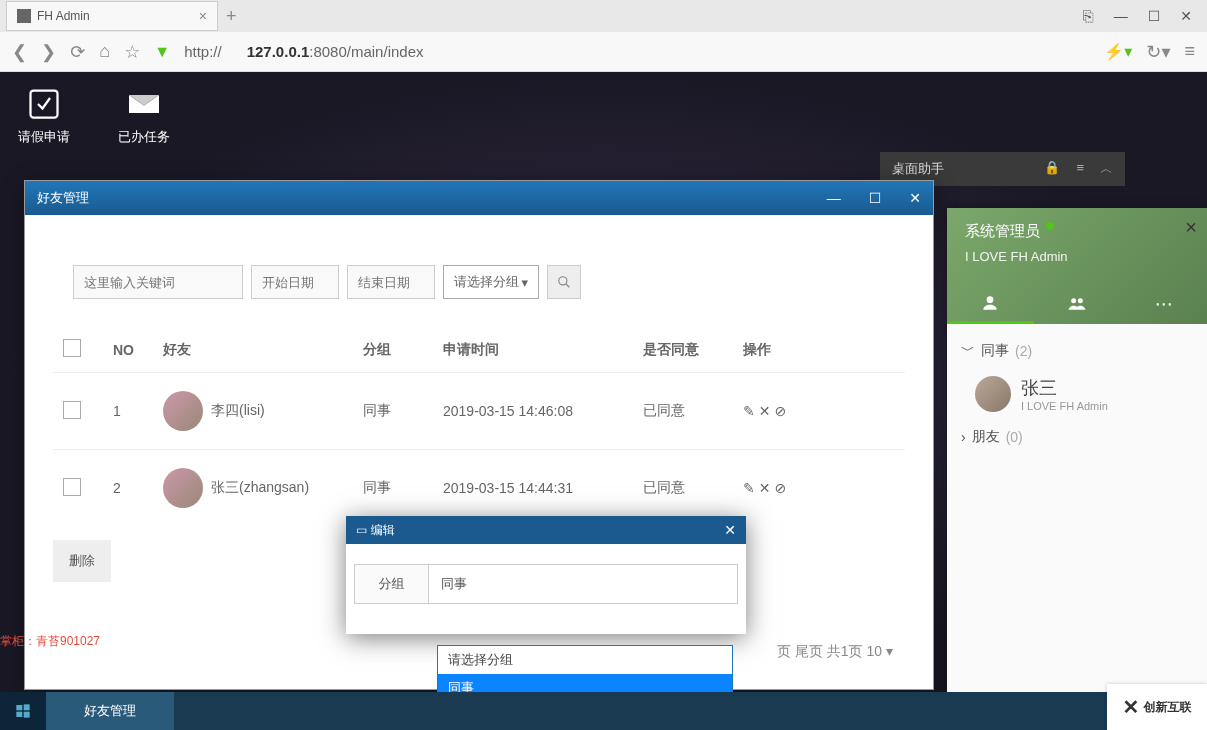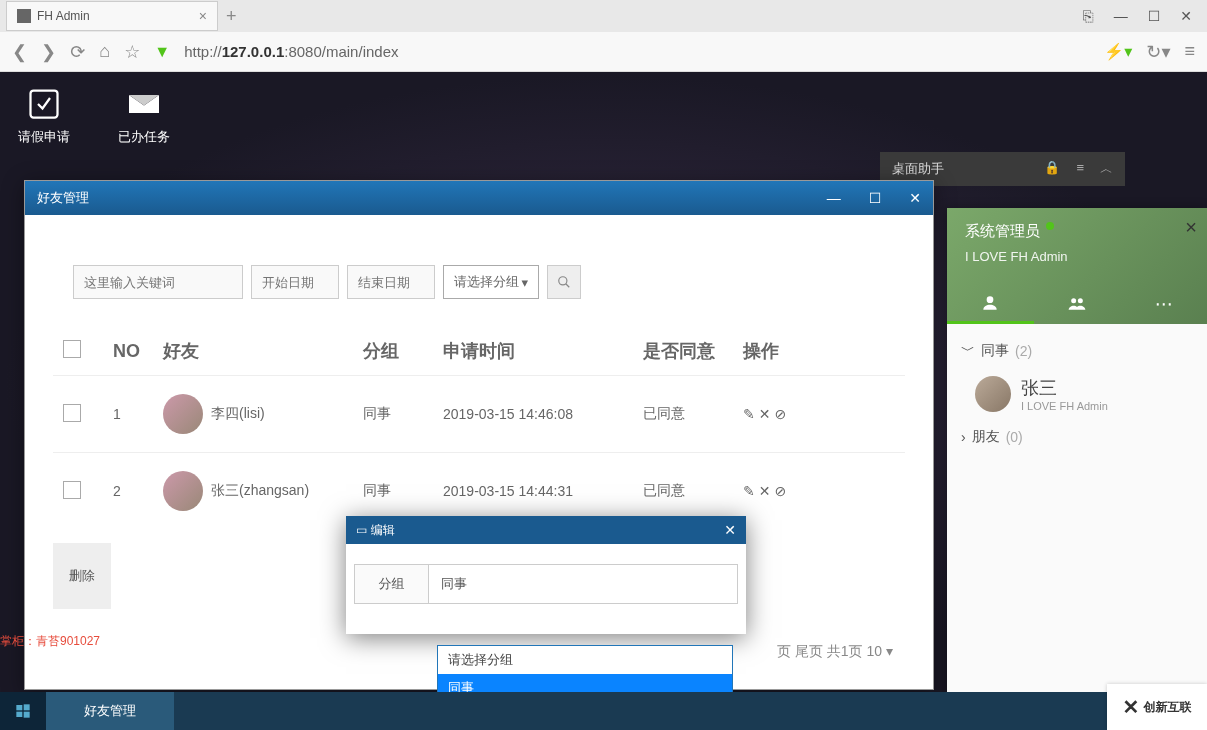--- a/index.html
+++ b/index.html
@@ -7,44 +7,44 @@
 .browser-top{height:32px;background:#e8e8e8;display:flex;align-items:center;position:relative;}
 .tab{height:30px;background:#f8f8f8;border:1px solid #ccc;display:flex;align-items:center;padding:0 10px;font-size:12px;color:#555;width:212px;margin-left:6px;}
 .tab-icon{width:14px;height:14px;background:#666;margin-right:6px;}
 .tab-close{margin-left:auto;font-size:14px;color:#888;}
 .plus-tab{margin-left:8px;font-size:18px;color:#888;}
 .win-ctrls{margin-left:auto;display:flex;gap:20px;padding-right:15px;color:#555;font-size:14px;}
 .browser-bar{height:40px;background:#f8f8f8;border-bottom:1px solid #ddd;display:flex;align-items:center;padding:0 12px;gap:14px;}
 .nav-icon{color:#888;font-size:18px;}
 .shield{color:#52c41a;font-size:16px;}
 .url-text{flex:1;font-size:15px;color:#666;}
-.url-text b{color:#333;}
+.url-text b{color:#333;margin-left:25px;}
 .desktop{position:absolute;top:72px;left:0;right:0;bottom:38px;background:radial-gradient(ellipse at center,#3a2f4a 0%,#1a1825 70%),linear-gradient(180deg,#4a3f5a,#1a1825);overflow:hidden;}
 .desk-icons{display:flex;gap:48px;padding:14px 18px;}
 .desk-icon{display:flex;flex-direction:column;align-items:center;color:#fff;font-size:13px;gap:6px;width:52px;}
 .desk-icon svg{width:36px;height:36px;}
 .helper-bar{position:absolute;top:80px;right:82px;background:#3a3a3a;color:#ddd;height:34px;width:245px;display:flex;align-items:center;padding:9px 12px;font-size:13px;}
 .helper-icons{margin-left:auto;display:flex;gap:16px;color:#aaa;}
 .friend-window{position:absolute;top:108px;left:24px;width:910px;height:510px;background:#fff;border:1px solid #999;box-shadow:0 4px 20px rgba(0,0,0,.4);}
 .fw-title{height:34px;background:linear-gradient(#2176b8,#1a5a8f);color:#fff;display:flex;align-items:center;padding:0 12px;font-size:13px;}
 .fw-ctrls{margin-left:auto;display:flex;gap:28px;font-size:14px;}
 .fw-body{padding:50px 28px 20px;}
 .search-row{display:flex;gap:8px;margin-bottom:28px;margin-left:20px;}
 .search-row input{height:34px;padding:0 10px;border:1px solid #ccc;font-size:13px;color:#0369a1;background:#f9f9f9;}
 .kw{width:170px;}
 .dt{width:88px;}
 .group-sel{height:34px;border:1px solid #aaa;background:#fff;padding:0 10px;display:flex;align-items:center;font-size:13px;color:#666;width:96px;}
 .search-btn{width:34px;height:34px;background:#eee;border:1px solid #ccc;display:flex;align-items:center;justify-content:center;color:#888;}
 .tbl{width:100%;border-collapse:collapse;}
-.tbl th{text-align:left;padding:12px 10px;font-size:18px;color:#666;font-weight:600;}
+.tbl th{text-align:left;padding:12px 10px;font-size:14px;color:#666;font-weight:600;}
 .tbl td{padding:18px 10px;font-size:14px;color:#666;border-top:1px solid #eee;}
 .chk{width:18px;height:18px;border:1px solid #aaa;display:inline-block;}
 .avatar{width:40px;height:40px;border-radius:50%;background:linear-gradient(135deg,#c9a,#987);display:inline-block;vertical-align:middle;margin-right:8px;}
 .row-actions{color:#999;letter-spacing:4px;}
-.del-btn{margin-top:14px;background:#eee;border:none;padding:24px 16px;font-size:13px;color:#555;}
+.del-btn{margin-top:14px;background:#eee;border:none;padding:12px 16px;font-size:13px;color:#555;}
 .pager{position:absolute;bottom:28px;right:40px;font-size:14px;color:#888;}
 .edit-modal{position:absolute;top:444px;left:346px;width:400px;background:#fff;box-shadow:0 4px 24px rgba(0,0,0,.5);}
 .em-title{height:28px;background:#1a5a8f;color:#fff;display:flex;align-items:center;padding:0 10px;font-size:12px;}
 .em-close{margin-left:auto;font-size:14px;}
 .em-body{padding:20px 8px 30px;}
 .em-row{display:flex;border:1px solid #ccc;}
 .em-label{width:74px;text-align:center;padding:10px 0;font-size:13px;color:#555;border-right:1px solid #ccc;background:#fafafa;}
 .em-value{flex:1;padding:10px 12px;font-size:13px;color:#555;}
 .dropdown{position:absolute;top:80px;left:82px;width:296px;border:1px solid #2176b8;background:#fff;}
 .dd-item{padding:5px 10px;font-size:13px;color:#444;}

